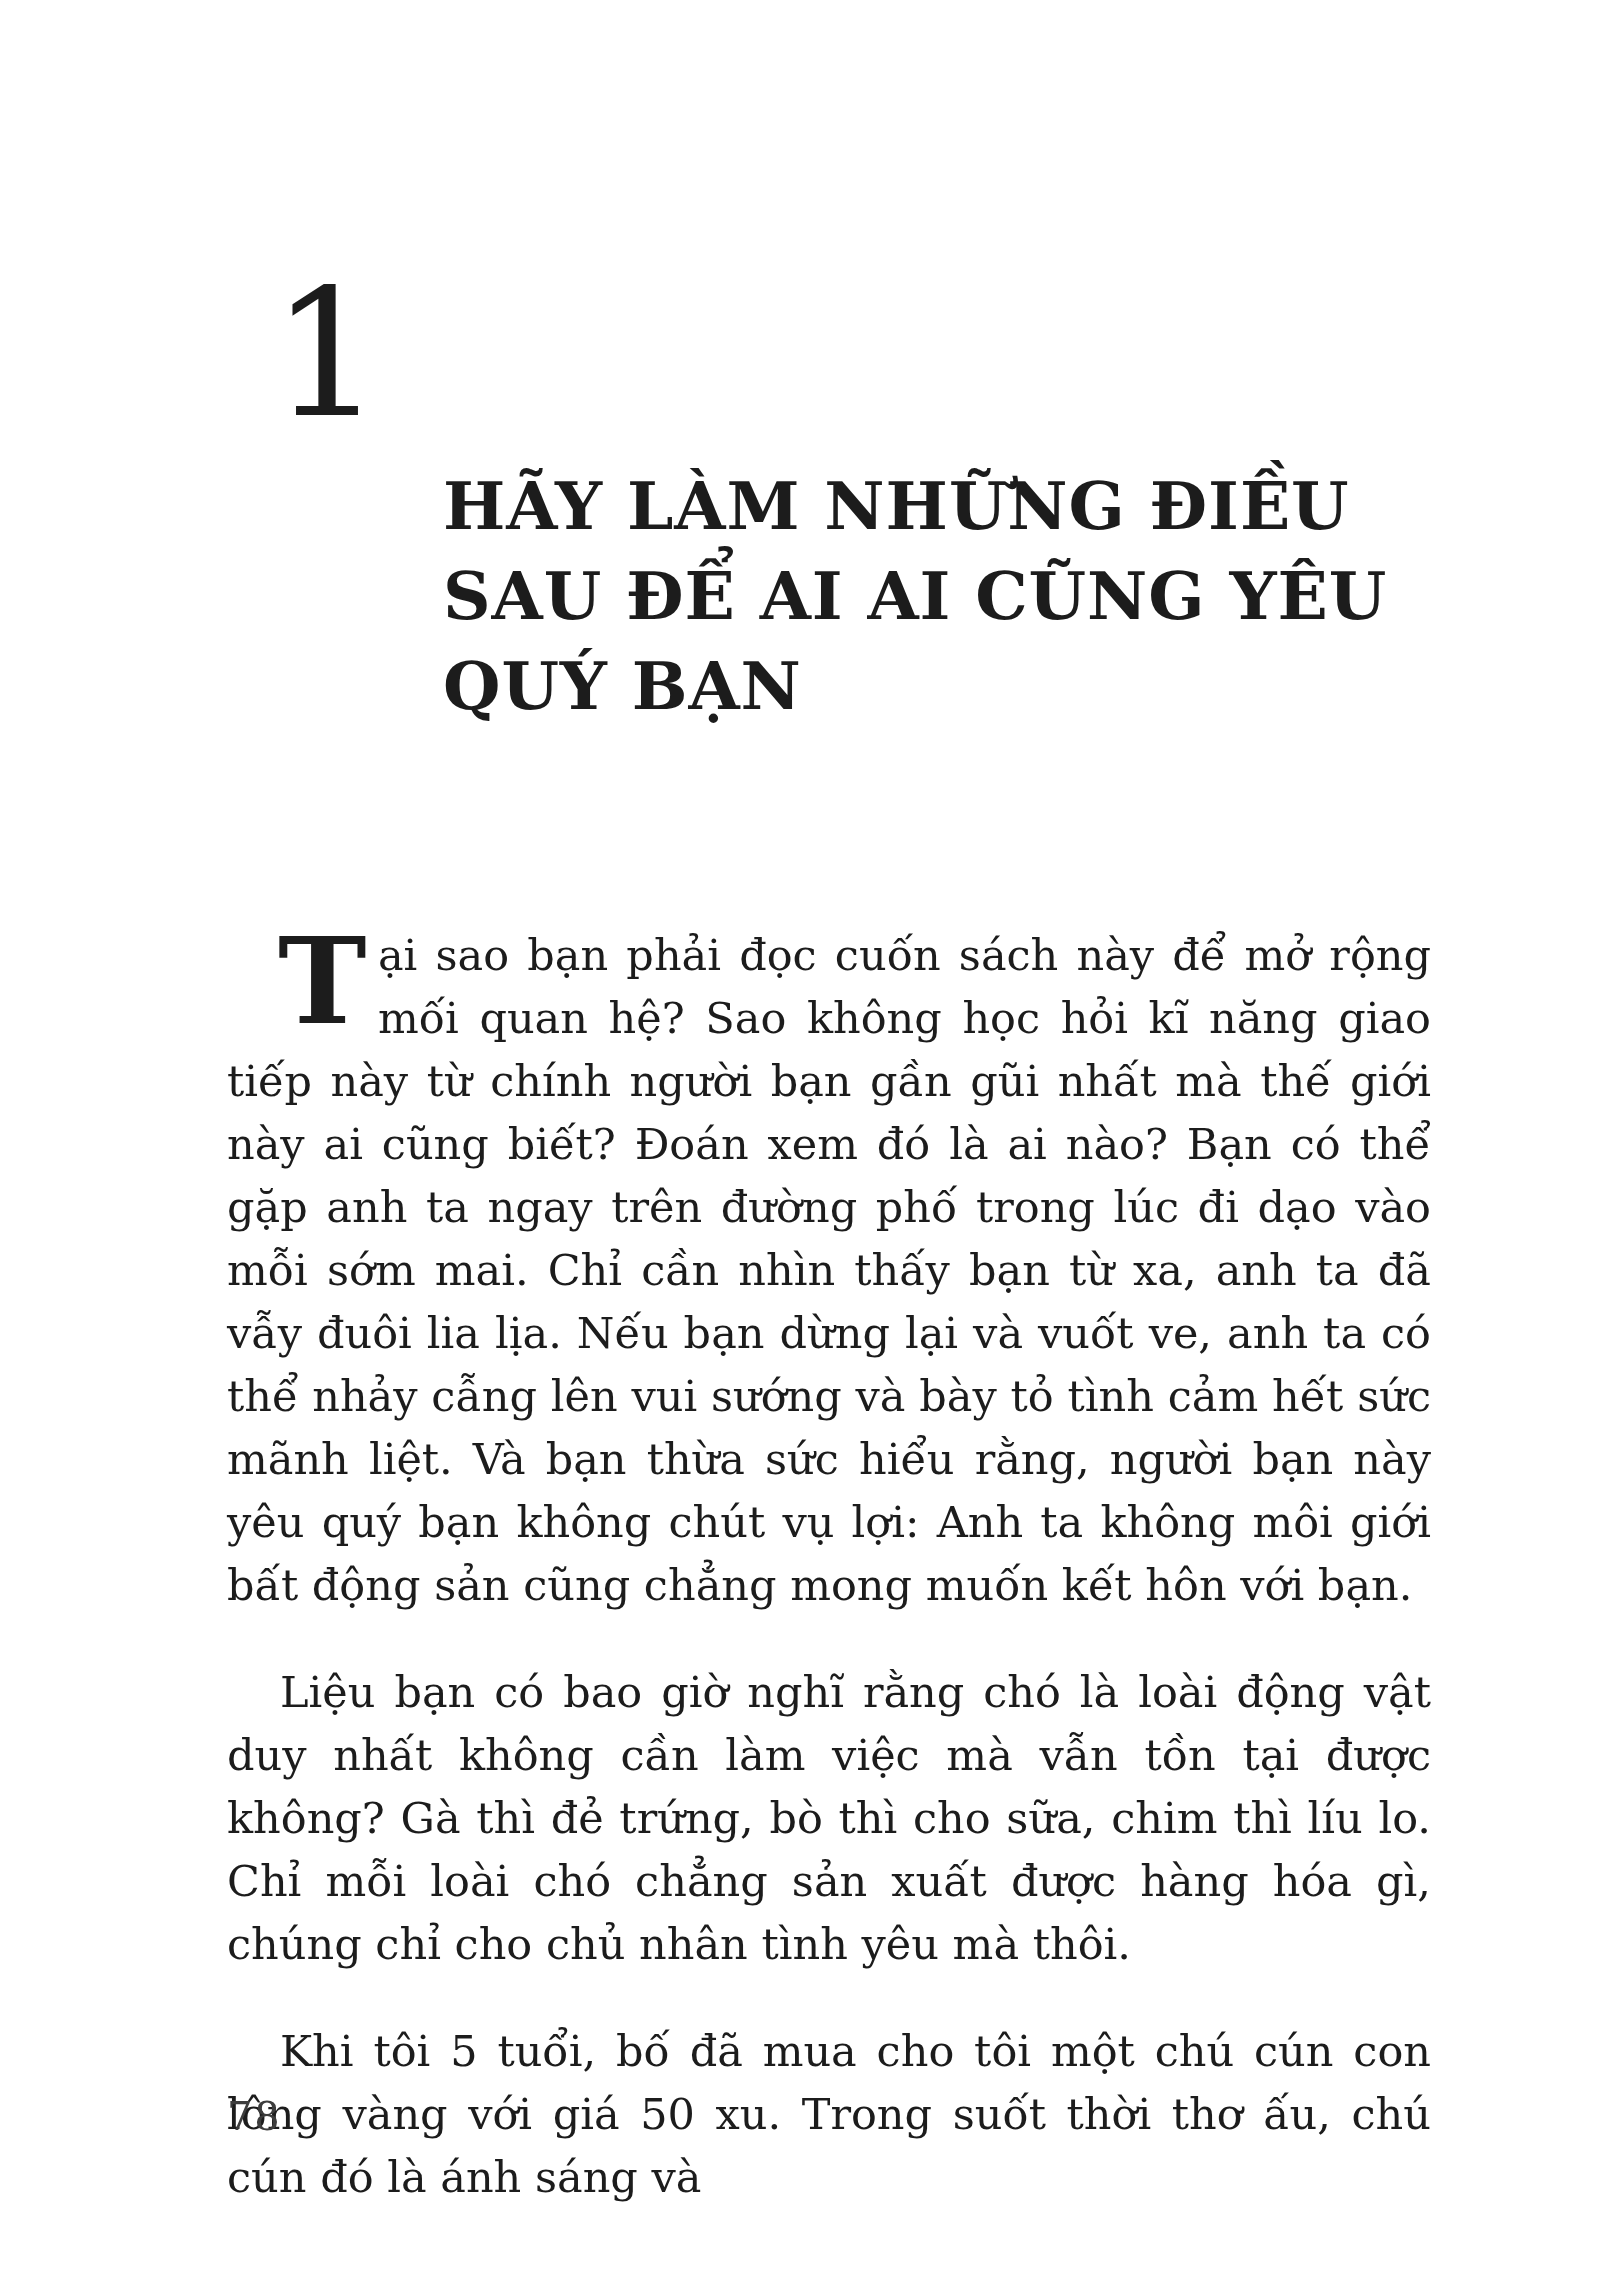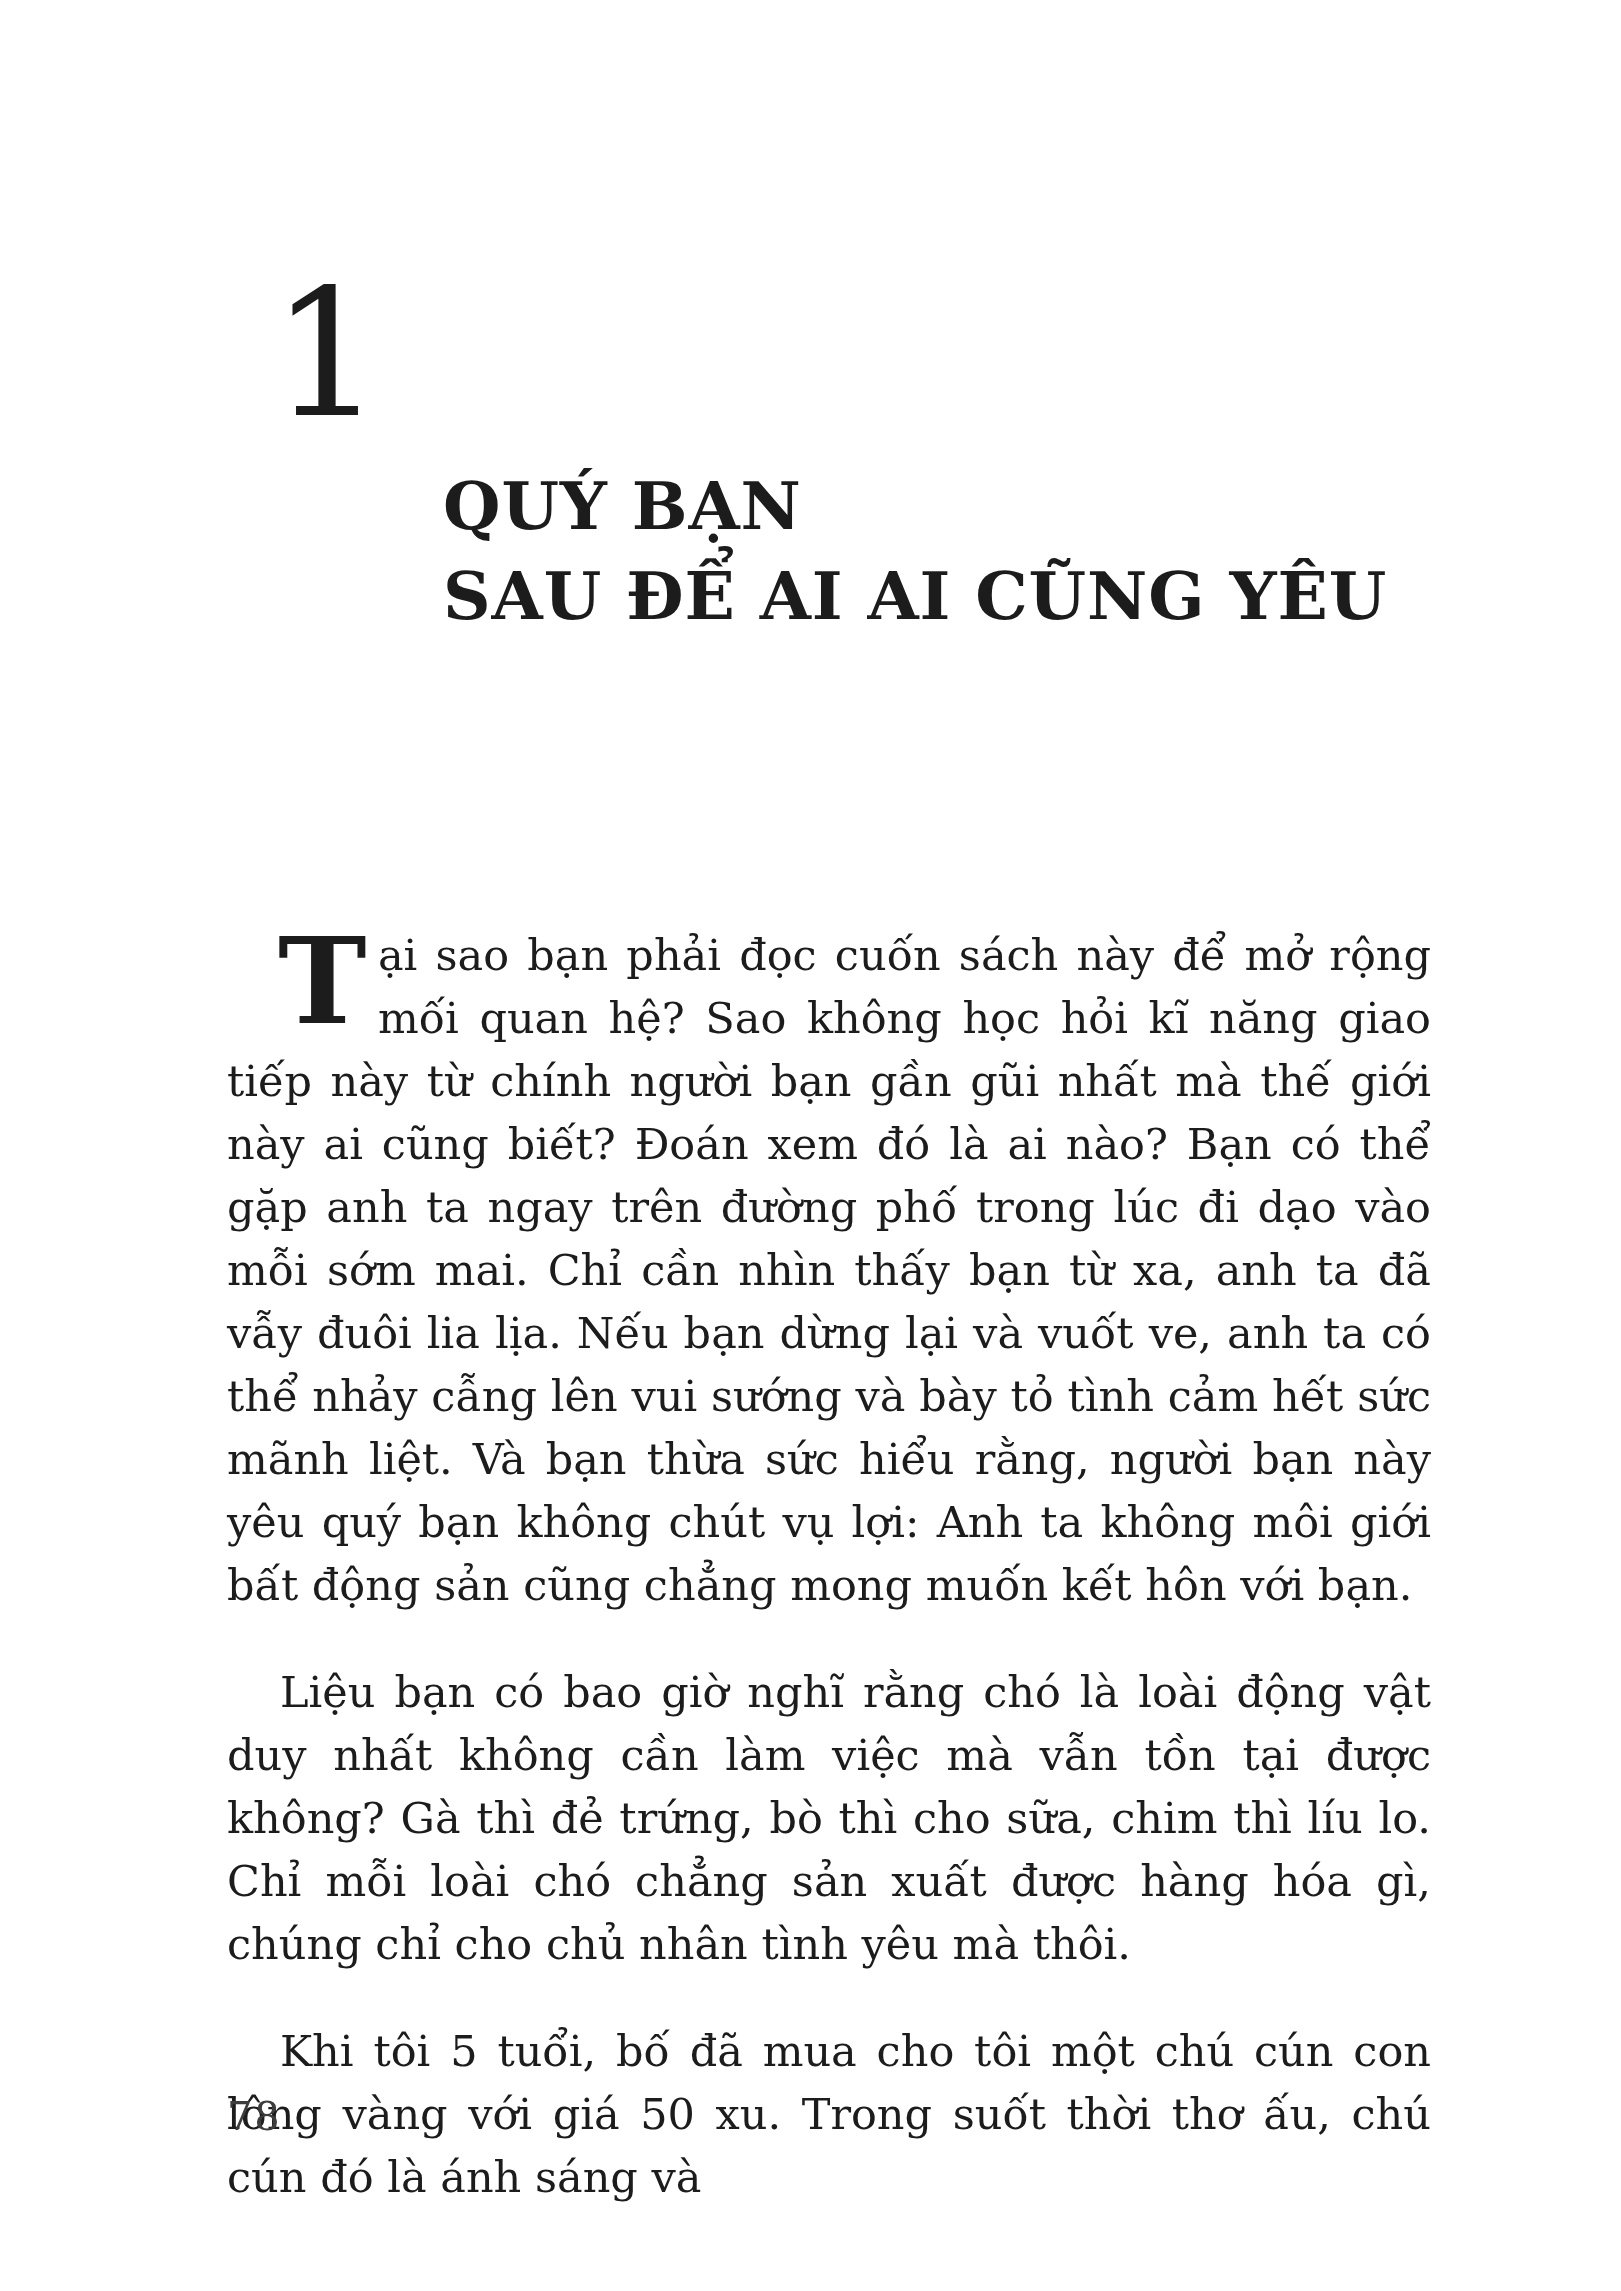--- a/index.html
+++ b/index.html
@@ -75,22 +75,23 @@
   }
 </style>
 </head>
 <body>
 
 <div class="page">
 
   <div class="chapter-number">1</div>
 
   <div class="chapter-title">
+    <div class="title-line">HÃY LÀM NHỮNG ĐIỀU</div>
+    <div class="title-line">SAU ĐỂ AI AI CŨNG YÊU</div>
     <div class="title-line">QUÝ BẠN</div>
-    <div class="title-line">SAU ĐỂ AI AI CŨNG YÊU</div>
   </div>
 
   <div class="body-text">
     <p class="para"><span class="drop-cap">T</span><span>ại sao bạn phải đọc cuốn sách này để mở rộng mối quan hệ? Sao không học hỏi kĩ năng giao tiếp này từ chính người bạn gần gũi nhất mà thế giới này ai cũng biết? Đoán xem đó là ai nào? Bạn có thể gặp anh ta ngay trên đường phố trong lúc đi dạo vào mỗi sớm mai. Chỉ cần nhìn thấy bạn từ xa, anh ta đã vẫy đuôi lia lịa. Nếu bạn dừng lại và vuốt ve, anh ta có thể nhảy cẫng lên vui sướng và bày tỏ tình cảm hết sức mãnh liệt. Và bạn thừa sức hiểu rằng, người bạn này yêu quý bạn không chút vụ lợi: Anh ta không môi giới bất động sản cũng chẳng mong muốn kết hôn với bạn.</span></p>
     <p class="para indent">Liệu bạn có bao giờ nghĩ rằng chó là loài động vật duy nhất không cần làm việc mà vẫn tồn tại được không? Gà thì đẻ trứng, bò thì cho sữa, chim thì líu lo. Chỉ mỗi loài chó chẳng sản xuất được hàng hóa gì, chúng chỉ cho chủ nhân tình yêu mà thôi.</p>
     <p class="para indent">Khi tôi 5 tuổi, bố đã mua cho tôi một chú cún con lông vàng với giá 50 xu. Trong suốt thời thơ ấu, chú cún đó là ánh sáng và</p>
   </div>
 
   <div class="page-number">78</div>
 

